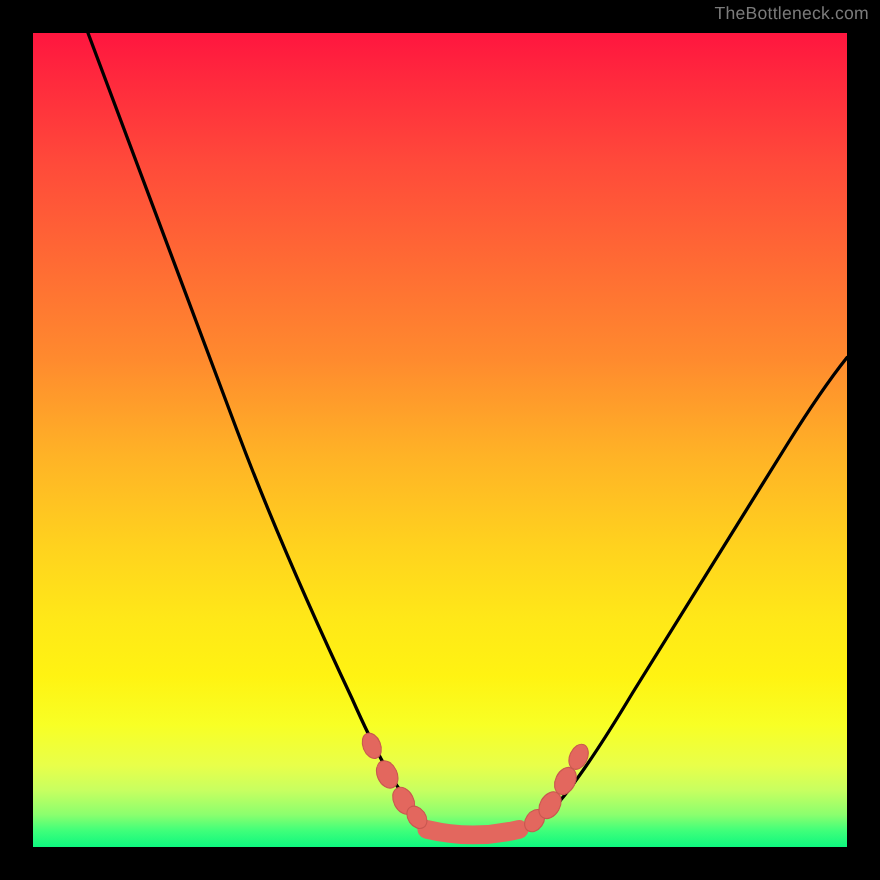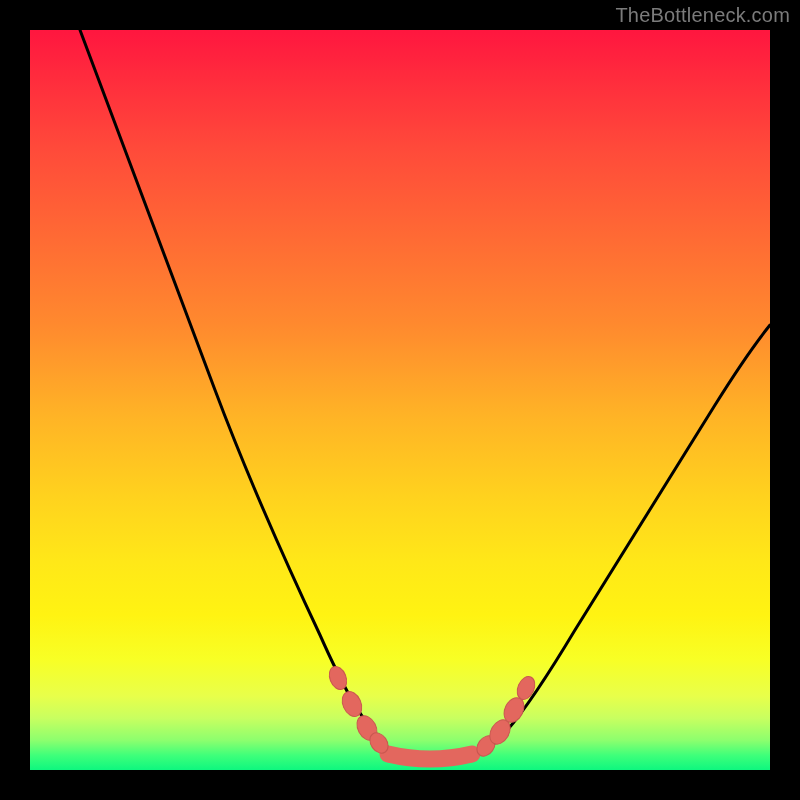--- a/index.html
+++ b/index.html
@@ -41,21 +41,21 @@
       #8cff6e 96%,
       #3fff7a 98%,
       #0ef77f 100%
     );
   }
   .watermark {
     position: absolute;
     top: 4px;
     right: 10px;
     color: #7b7b7b;
-    font-size: 20px;
+    font-size: 16px;
     font-weight: 500;
     letter-spacing: 0.2px;
     user-select: none;
   }
   svg.curve {
     position: absolute;
     left: 0;
     top: 0;
     width: 740px;
     height: 740px;

